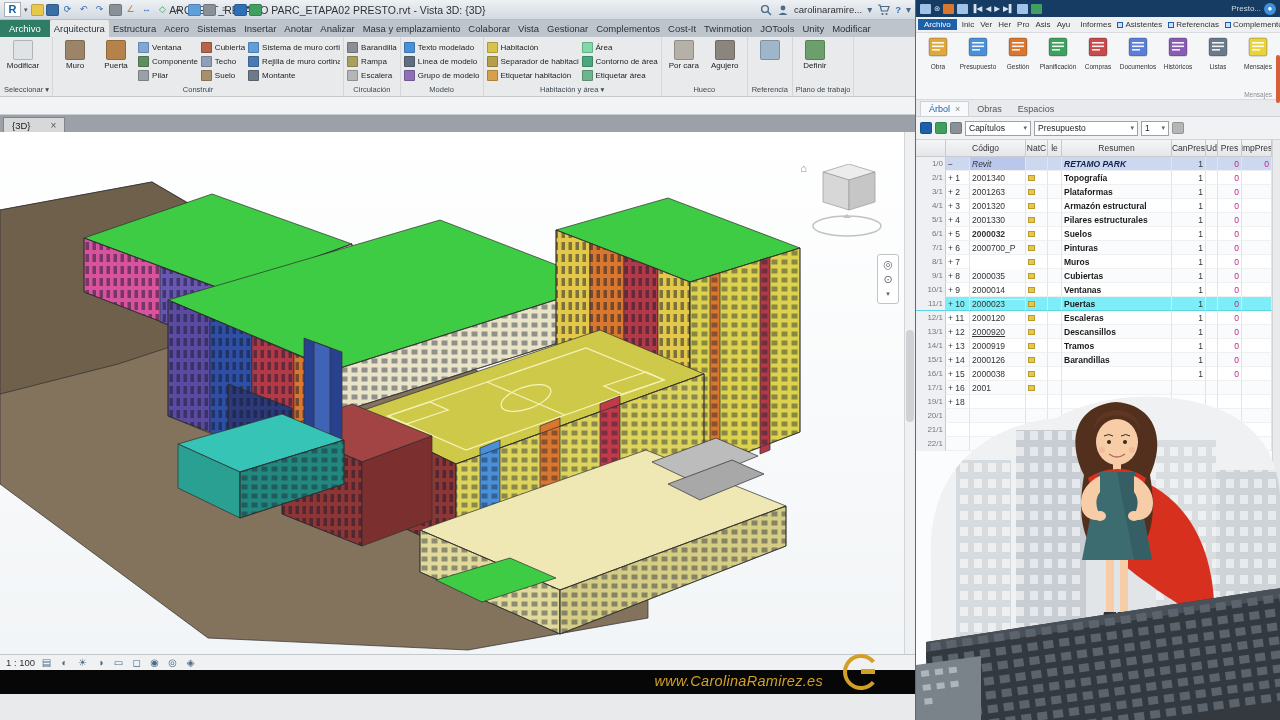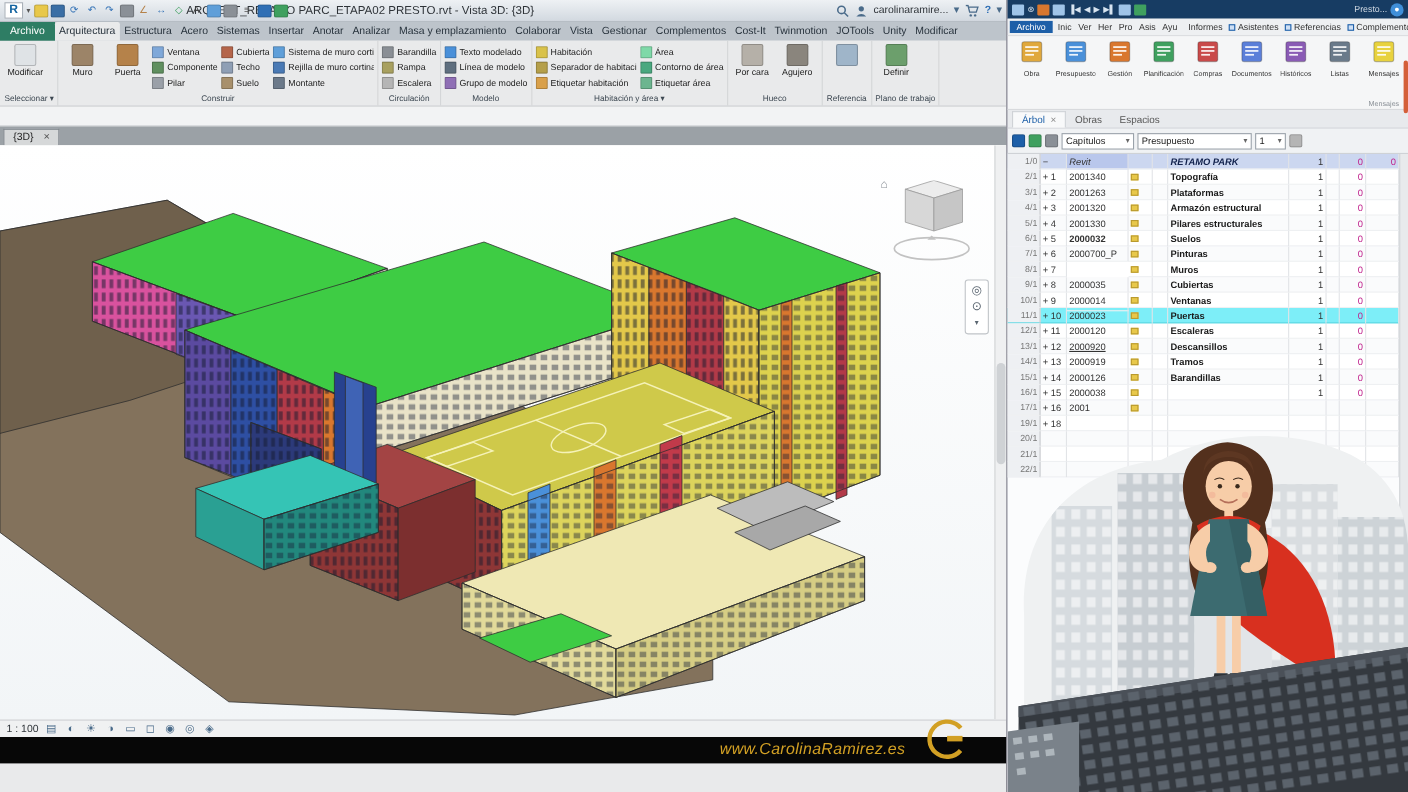--- a/index.html
+++ b/index.html
@@ -24,21 +24,21 @@
   .rpanel{display:flex;flex-direction:column;border-right:1px solid #d4d6d8;padding:1px 3px 0}
   .rpanel-c{flex:1;display:flex;gap:3px;align-items:flex-start}
   .rpanel-l{height:12px;font-size:7.5px;color:#3d4852;text-align:center;line-height:12px;white-space:nowrap;overflow:hidden}
   .rbig{width:38px;display:flex;flex-direction:column;align-items:center;padding-top:2px;font-size:8px;color:#222;text-align:center;line-height:1.05}
   .rbig .ic{width:20px;height:20px;border-radius:2px;border:1px solid rgba(0,0,0,.2);margin-bottom:2px}
   .rcol{display:flex;flex-direction:column;gap:1px;padding-top:3px}
   .rsm{display:flex;align-items:center;gap:3px;font-size:8px;color:#222;height:13px;white-space:nowrap;overflow:hidden;max-width:92px}
   .rsm .ic{width:11px;height:11px;border-radius:1px;border:1px solid rgba(0,0,0,.2);flex:none}
   .r-options{height:18px;background:#f2f3f4;border-bottom:1px solid #c9ccd0}
   .r-viewtabs{height:17px;background:#9ba1a6;display:flex;align-items:flex-end;padding-left:3px}
-  .r-vtab{background:#d6d8d9;font-size:9.5px;color:#222;padding:1px 8px;height:15px;display:flex;gap:9px;border:1px solid #7f868c;border-bottom:none}
+  .r-vtab{background:#d6d8d9;font-size:9.5px;color:#222;padding:1px 8px;height:15px;display:flex;align-items:center;gap:20px;border:1px solid #7f868c;border-bottom:none}
   .r-vtab .x{color:#555;font-size:10px}
   .r-viewport{position:relative;height:522px;background:linear-gradient(#ffffff,#f2f5f7);overflow:hidden}
   .scene{position:absolute;left:0;top:0}
   .viewcube{position:absolute;right:30px;top:32px;width:76px;height:86px}
   .vc-home{position:absolute;right:108px;top:30px;font-size:11px;color:#8a9097}
   .navbar{position:absolute;right:16px;top:122px;width:22px;background:rgba(255,255,255,.92);border:1px solid #c0c4c8;border-radius:3px;display:flex;flex-direction:column;align-items:center;gap:3px;padding:3px 0}
   .nav-i{font-size:11px;color:#5a6570;line-height:12px}
   .vscroll{position:absolute;right:0;top:0;bottom:0;width:11px;background:#eff0f1;border-left:1px solid #d2d4d6}
   .vthumb{position:absolute;left:1px;right:1px;top:38%;height:92px;background:#cfd2d5;border-radius:4px}
   .r-viewctrl{height:16px;background:#f0f1f2;border-top:1px solid #c5c8cb;display:flex;align-items:center;gap:5px;padding:0 6px}
@@ -624,20 +624,31 @@
           <span class="pf-caret">▾</span>
     </div>
     <div class="pf-combo" style="width:28px">
       <span>1</span>
           <span class="pf-caret">▾</span>
     </div>
     <span class="pf-ic" style="background:#b5b5b5"></span>
   </div>
 
   <div class="p-table">
+    <div class="p-head" id="p-head">
+          <div class="p-hc" style="width: 30px; flex: 0 0 auto;"></div>
+          <div class="p-hc" style="width: 80px; flex: 0 0 auto;">Código</div>
+          <div class="p-hc" style="width: 22px; flex: 0 0 auto;">NatC</div>
+          <div class="p-hc" style="width: 14px; flex: 0 0 auto;">le</div>
+          <div class="p-hc" style="width: 110px; flex: 0 0 auto;">Resumen</div>
+          <div class="p-hc" style="width: 34px; flex: 0 0 auto;">CanPres</div>
+          <div class="p-hc" style="width: 12px; flex: 0 0 auto;">Ud</div>
+          <div class="p-hc" style="width: 24px; flex: 0 0 auto;">Pres</div>
+          <div class="p-hc" style="width: 30px; flex: 0 0 auto;">ImpPres</div>
+        </div>
     <div id="p-rows">
           <div class="prow root">
             <div class="pc gut" style="width: 30px; flex: 0 0 auto;">1/0</div>
             <div class="pc exp" style="width: 24px; flex: 0 0 auto;">−</div>
             <div class="pc code" style="width: 56px; flex: 0 0 auto;">Revit</div>
             <div class="pc natc" style="width: 22px; flex: 0 0 auto;"></div>
             <div class="pc le" style="width: 14px; flex: 0 0 auto;"></div>
             <div class="pc res" style="width: 110px; flex: 0 0 auto;">
               <span class="res-b">RETAMO PARK</span>
             </div>

